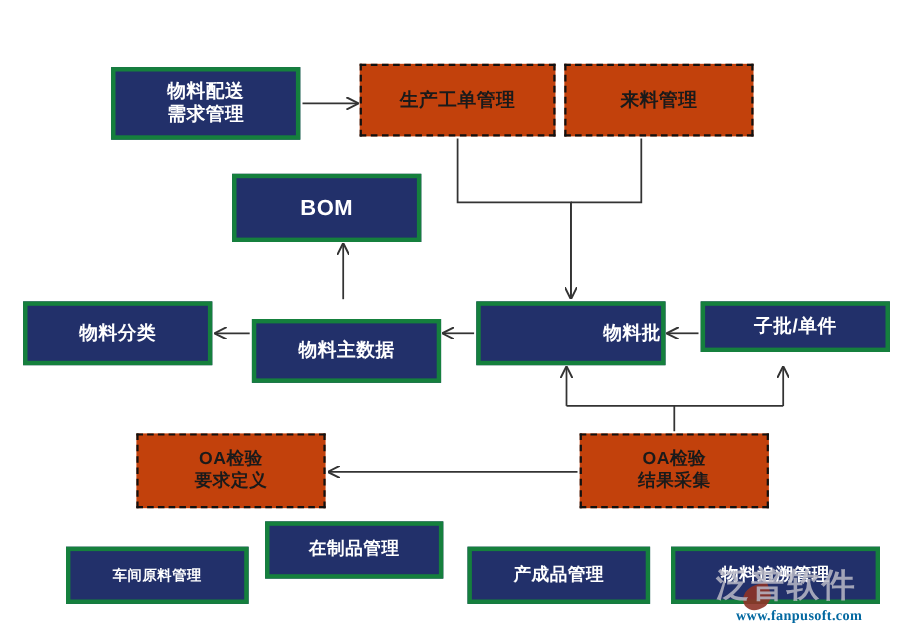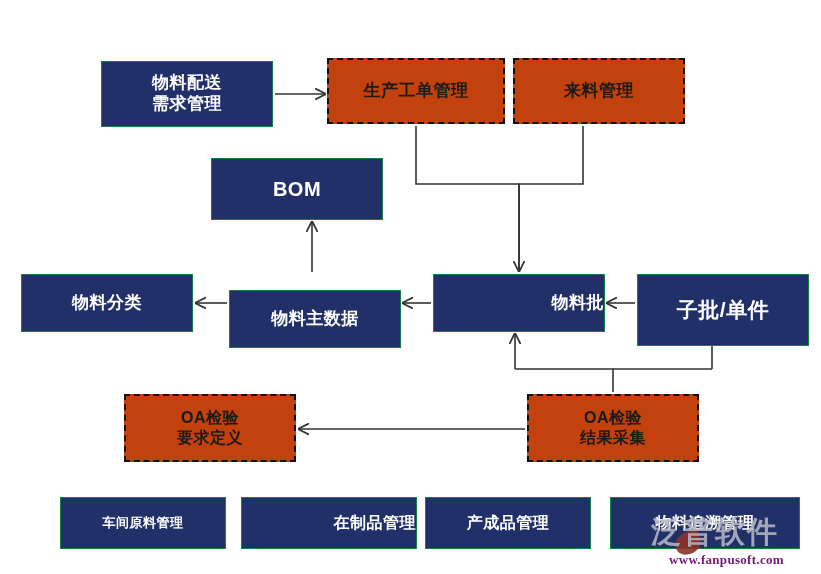--- a/index.html
+++ b/index.html
@@ -24,21 +24,21 @@
     align-items: center;
     justify-content: center;
     text-align: center;
     line-height: 1.22;
     letter-spacing: 0.5px;
   }
   .node.solid {
     background: #22306A;
     color: #ffffff;
     font-weight: bold;
-    border: 1px solid #15803d;
+    border: 4px solid #15803d;
   }
   .node.dashed {
     background: #c2410c;
     color: #1a1a1a;
     font-weight: bold;
     border: 2.5px dashed #111111;
   }
   .node span { display: block; white-space: pre-line; }
   #edges {
     position: absolute;
@@ -66,21 +66,21 @@
     letter-spacing: 2px;
     white-space: nowrap;
   }
   .wm-url {
     position: absolute;
     left: 32px;
     bottom: 4px;
     font-family: "Liberation Serif", "DejaVu Serif", serif;
     font-size: 13px;
     font-weight: bold;
-    color: #701a75;
+    color: #0369a1;
     letter-spacing: .3px;
     white-space: nowrap;
   }
   .wm-flame {
     position: absolute;
     left: 38px;
     top: 22px;
     width: 26px;
     height: 22px;
     background: #8d3327;
@@ -141,35 +141,35 @@
       </div>
       <div class="node solid" style="left: 21px; top: 274px; width: 172px; height: 58px; font-size: 17px;">
         <span>物料分类</span>
       </div>
       <div class="node solid" style="left: 229px; top: 290px; width: 172px; height: 58px; font-size: 17px;">
         <span>物料主数据</span>
       </div>
       <div class="node solid" style="left: 433px; top: 274px; width: 172px; height: 58px; font-size: 17px; justify-content: flex-end;">
         <span>物料批</span>
       </div>
-      <div class="node solid" style="left: 637px; top: 274px; width: 172px; height: 72px; font-size: 21px;">
+      <div class="node solid" style="left: 637px; top: 274px; width: 172px; height: 46px; font-size: 17px;">
         <span>子批/单件</span>
       </div>
       <div class="node dashed" style="left: 124px; top: 394px; width: 172px; height: 68px; font-size: 16px;">
         <span>OA检验
 要求定义</span>
       </div>
       <div class="node dashed" style="left: 527px; top: 394px; width: 172px; height: 68px; font-size: 16px;">
         <span>OA检验
 结果采集</span>
       </div>
       <div class="node solid" style="left: 60px; top: 497px; width: 166px; height: 52px; font-size: 13px;">
         <span>车间原料管理</span>
       </div>
-      <div class="node solid" style="left: 241px; top: 497px; width: 176px; height: 52px; font-size: 16px; justify-content: flex-end;">
+      <div class="node solid" style="left: 241px; top: 474px; width: 162px; height: 52px; font-size: 16px;">
         <span>在制品管理</span>
       </div>
       <div class="node solid" style="left: 425px; top: 497px; width: 166px; height: 52px; font-size: 16px;">
         <span>产成品管理</span>
       </div>
       <div class="node solid" style="left: 610px; top: 497px; width: 190px; height: 52px; font-size: 16px;">
         <span>物料追溯管理</span>
       </div>
     </div>
 

